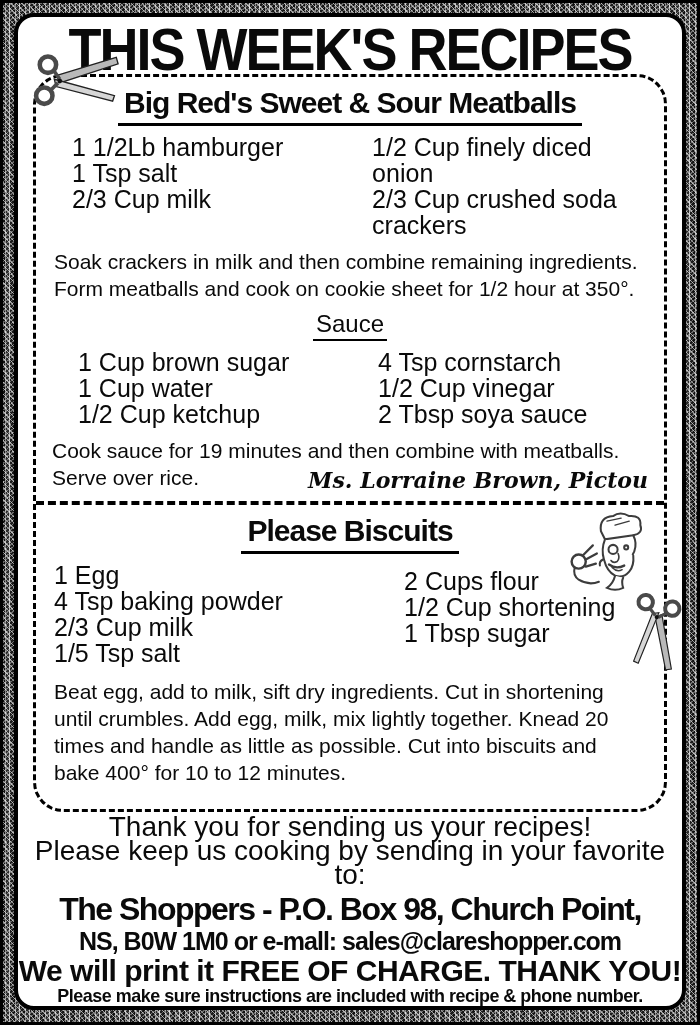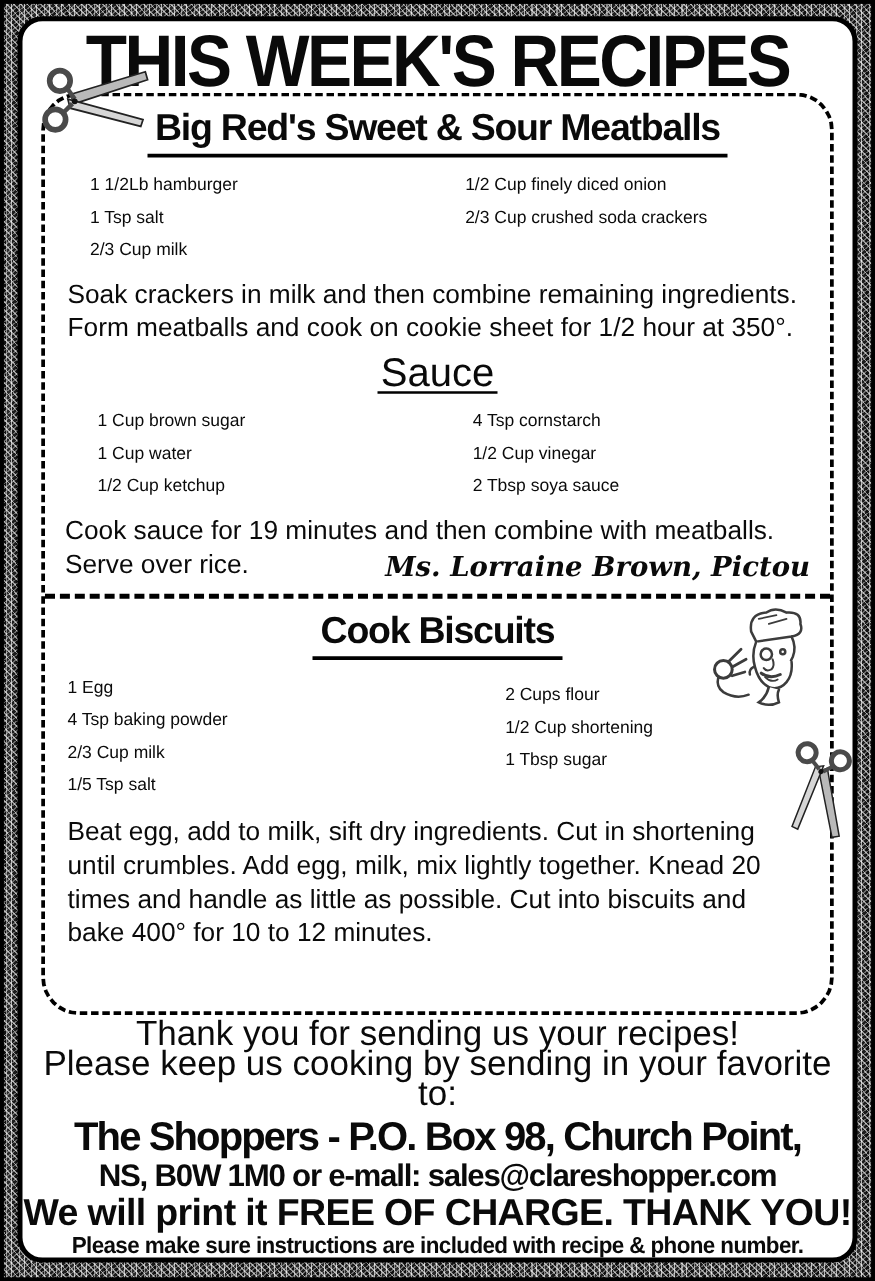--- a/index.html
+++ b/index.html
@@ -25,25 +25,25 @@
   .coupon{
     position:absolute;left:15px;right:15px;top:57px;height:738px;
     border:3px dashed #000;border-radius:30px;box-sizing:border-box;
     padding:6px 16px 0 16px;
   }
   .recipe-title{
     margin:2px auto 0;text-align:center;font-weight:bold;
     font-size:30px;line-height:36px;letter-spacing:-1px;width:max-content;
     border-bottom:3px solid #000;padding:0 6px 2px;max-width:100%;
   }
-  .ing-grid{display:grid;grid-template-columns:47% 53%;margin-top:8px;font-size:14px;line-height:26px;}
+  .ing-grid{display:grid;grid-template-columns:47% 53%;margin-top:8px;font-size:25px;line-height:26px;}
   .ing-col{box-sizing:border-box;}
   .para{margin:10px 2px 0;font-size:21px;line-height:27px;}
   .sub-title{
-    margin:8px auto 0;text-align:center;font-weight:normal;font-size:32px;
+    margin:8px auto 0;text-align:center;font-weight:normal;font-size:24px;
     line-height:28px;width:max-content;border-bottom:2px solid #000;padding:0 3px 1px;
   }
   .attrib{
     font-family:"DejaVu Serif", serif;font-style:italic;font-weight:bold;
     font-size:22px;text-align:right;
   }
   .cook-wrap{position:relative;margin-top:10px;}
   .cook-wrap .attrib{position:absolute;right:0;bottom:-2px;background:#fff;padding-left:8px;}
   .divider{border-top:4px dashed #000;margin:10px -16px 0;}
   .biscuits{position:relative;}
@@ -148,21 +148,21 @@
       </section>
 
       <div class="divider"></div>
 
       <section class="biscuits">
         <span class="chef">
           <svg width="92" height="96">
               <use href="#chef"></use>
             </svg>
         </span>
-        <h2 class="recipe-title" style="margin-top:8px">Cook Biscuits</h2>
+        <h2 class="recipe-title" style="margin-top:8px">Please Biscuits</h2>
 
         <div class="ing-grid">
           <div class="ing-col" style="padding-left:2px">
             <div>1 Egg</div>
             <div>4 Tsp baking powder</div>
             <div>2/3 Cup milk</div>
             <div>1/5 Tsp salt</div>
           </div>
           <div class="ing-col" style="padding-left:72px;padding-top:6px">
             <div>2 Cups flour</div>

